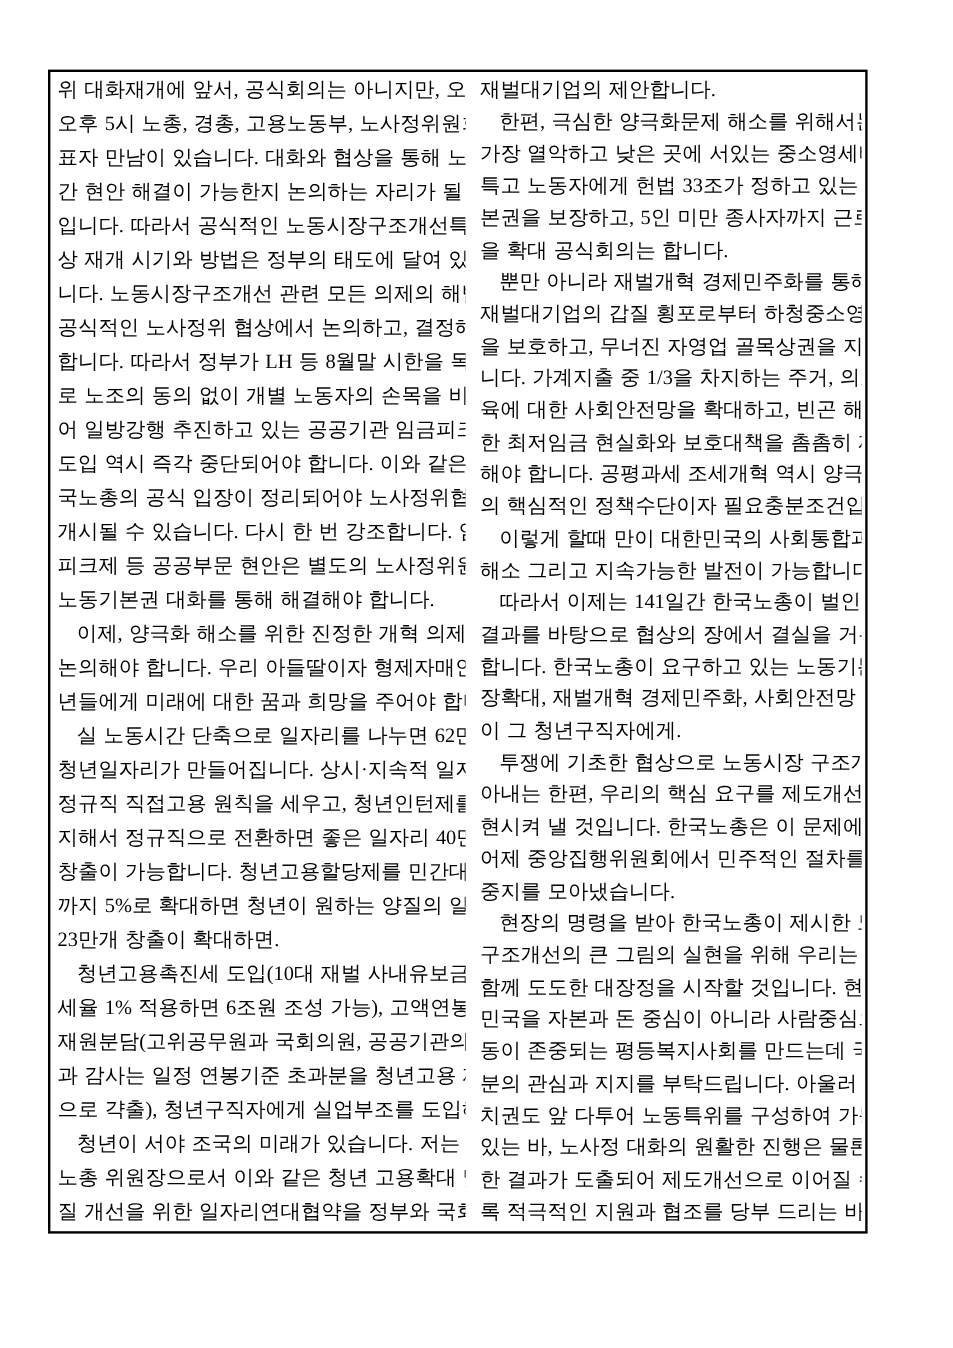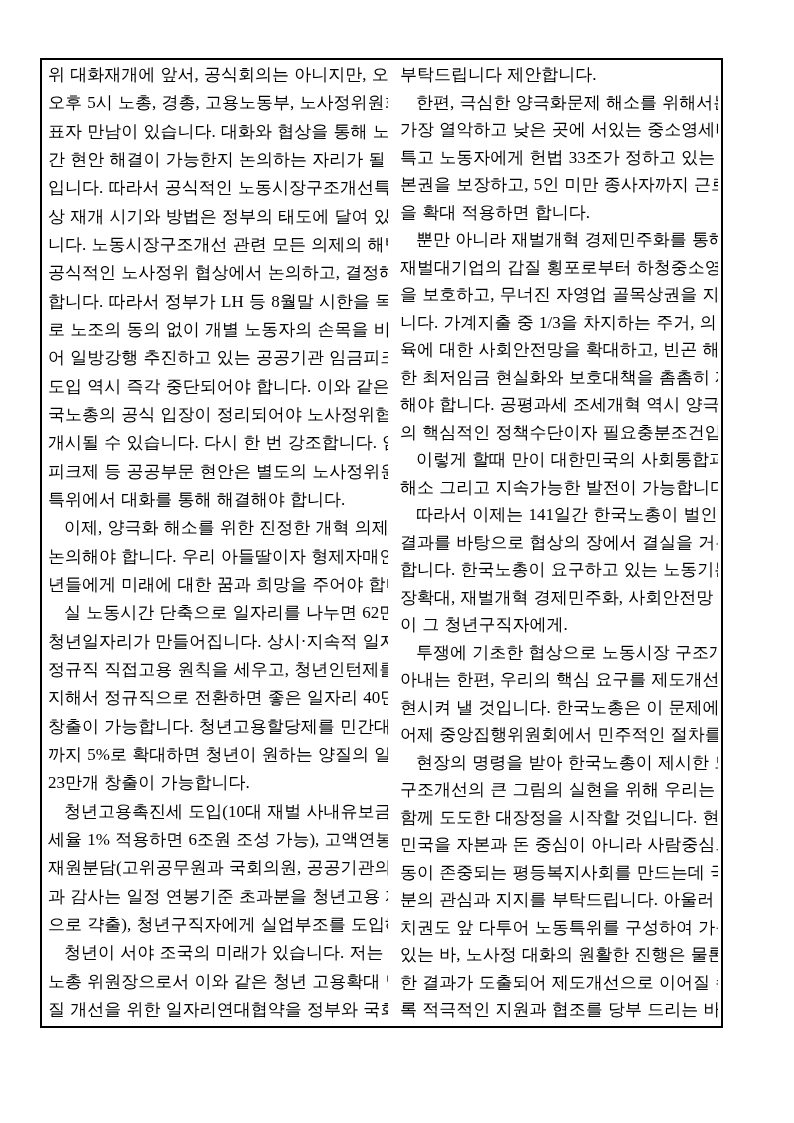--- a/index.html
+++ b/index.html
@@ -67,66 +67,67 @@
         <div class="line">상 재개 시기와 방법은 정부의 태도에 달여 있습</div>
         <div class="line">니다. 노동시장구조개선 관련 모든 의제의 해법을</div>
         <div class="line">공식적인 노사정위 협상에서 논의하고, 결정해야</div>
         <div class="line">합니다. 따라서 정부가 LH 등 8월말 시한을 목표</div>
         <div class="line">로 노조의 동의 없이 개별 노동자의 손목을 비틀</div>
         <div class="line">어 일방강행 추진하고 있는 공공기관 임금피크제</div>
         <div class="line">도입 역시 즉각 중단되어야 합니다. 이와 같은 한</div>
         <div class="line">국노총의 공식 입장이 정리되어야 노사정위협상은</div>
         <div class="line">개시될 수 있습니다. 다시 한 번 강조합니다. 임금</div>
         <div class="line">피크제 등 공공부문 현안은 별도의 노사정위원회</div>
-        <div class="line end">특위에서 대화를 통해 해결해야 합니다.</div>
+        <div class="line end">노동기본권 대화를 통해 해결해야 합니다.</div>
         <div class="line indent">이제, 양극화 해소를 위한 진정한 개혁 의제를</div>
         <div class="line">논의해야 합니다. 우리 아들딸이자 형제자매인 청</div>
         <div class="line end">년들에게 미래에 대한 꿈과 희망을 주어야 합니다.</div>
         <div class="line indent">실 노동시간 단축으로 일자리를 나누면 62만개</div>
         <div class="line">청년일자리가 만들어집니다. 상시·지속적 일자리는</div>
         <div class="line">정규직 직접고용 원칙을 세우고, 청년인턴제를 폐</div>
         <div class="line">지해서 정규직으로 전환하면 좋은 일자리 40만개</div>
         <div class="line">창출이 가능합니다. 청년고용할당제를 민간대기업</div>
         <div class="line">까지 5%로 확대하면 청년이 원하는 양질의 일자리</div>
-        <div class="line end">23만개 창출이 가능합니다.</div>
+        <div class="line end">23만개 창출이 확대하면.</div>
         <div class="line indent">청년고용촉진세 도입(10대 재벌 사내유보금에</div>
         <div class="line">세율 1% 적용하면 6조원 조성 가능), 고액연봉자</div>
         <div class="line">재원분담(고위공무원과 국회의원, 공공기관의 임원</div>
         <div class="line">과 감사는 일정 연봉기준 초과분을 청년고용 재원</div>
         <div class="line">으로 갹출), 청년구직자에게 실업부조를 도입해야</div>
         <div class="line indent">청년이 서야 조국의 미래가 있습니다. 저는 한국</div>
         <div class="line">노총 위원장으로서 이와 같은 청년 고용확대 및</div>
         <div class="line">질 개선을 위한 일자리연대협약을 정부와 국회, 사</div>
       </div>
     <div class="column col-right">
-        <div class="line end">부탁드립니다 제안합니다.</div>
+        <div class="line end">재벌대기업의 제안합니다.</div>
         <div class="line indent">한편, 극심한 양극화문제 해소를 위해서는 이땅</div>
         <div class="line">가장 열악하고 낮은 곳에 서있는 중소영세비정규,</div>
         <div class="line">특고 노동자에게 헌법 33조가 정하고 있는 노동기</div>
         <div class="line">본권을 보장하고, 5인 미만 종사자까지 근로기준법</div>
-        <div class="line end">을 확대 적용하면 합니다.</div>
+        <div class="line end">을 확대 공식회의는 합니다.</div>
         <div class="line indent">뿐만 아니라 재벌개혁 경제민주화를 통해서 원청</div>
         <div class="line">재벌대기업의 갑질 횡포로부터 하청중소영세기업</div>
         <div class="line">을 보호하고, 무너진 자영업 골목상권을 지켜야 합</div>
         <div class="line">니다. 가계지출 중 1/3을 차지하는 주거, 의료, 교</div>
         <div class="line">육에 대한 사회안전망을 확대하고, 빈곤 해소를 위</div>
         <div class="line">한 최저임금 현실화와 보호대책을 촘촘히 재설계</div>
         <div class="line">해야 합니다. 공평과세 조세개혁 역시 양극화 해소</div>
         <div class="line end">의 핵심적인 정책수단이자 필요충분조건입니다.</div>
         <div class="line indent">이렇게 할때 만이 대한민국의 사회통합과 양극화</div>
         <div class="line end">해소 그리고 지속가능한 발전이 가능합니다.</div>
         <div class="line indent">따라서 이제는 141일간 한국노총이 벌인 투쟁의</div>
         <div class="line">결과를 바탕으로 협상의 장에서 결실을 거두고자</div>
         <div class="line">합니다. 한국노총이 요구하고 있는 노동기본권 보</div>
         <div class="line">장확대, 재벌개혁 경제민주화, 사회안전망 강화 등</div>
         <div class="line end">이 그 청년구직자에게.</div>
         <div class="line indent">투쟁에 기초한 협상으로 노동시장 구조개악을 막</div>
         <div class="line">아내는 한편, 우리의 핵심 요구를 제도개선으로 실</div>
         <div class="line">현시켜 낼 것입니다. 한국노총은 이 문제에 대하여</div>
         <div class="line">어제 중앙집행위원회에서 민주적인 절차를 통해서</div>
+        <div class="line end">중지를 모아냈습니다.</div>
         <div class="line indent">현장의 명령을 받아 한국노총이 제시한 노동시장</div>
         <div class="line">구조개선의 큰 그림의 실현을 위해 우리는 국민과</div>
         <div class="line">함께 도도한 대장정을 시작할 것입니다. 현재 대한</div>
         <div class="line">민국을 자본과 돈 중심이 아니라 사람중심으로 노</div>
         <div class="line">동이 존중되는 평등복지사회를 만드는데 국민여러</div>
         <div class="line">분의 관심과 지지를 부탁드립니다. 아울러 여야 정</div>
         <div class="line">치권도 앞 다투어 노동특위를 구성하여 가동하고</div>
         <div class="line">있는 바, 노사정 대화의 원활한 진행은 물론 귀중</div>
         <div class="line">한 결과가 도출되어 제도개선으로 이어질 수 있도</div>
         <div class="line end">록 적극적인 지원과 협조를 당부 드리는 바입니다.</div>

